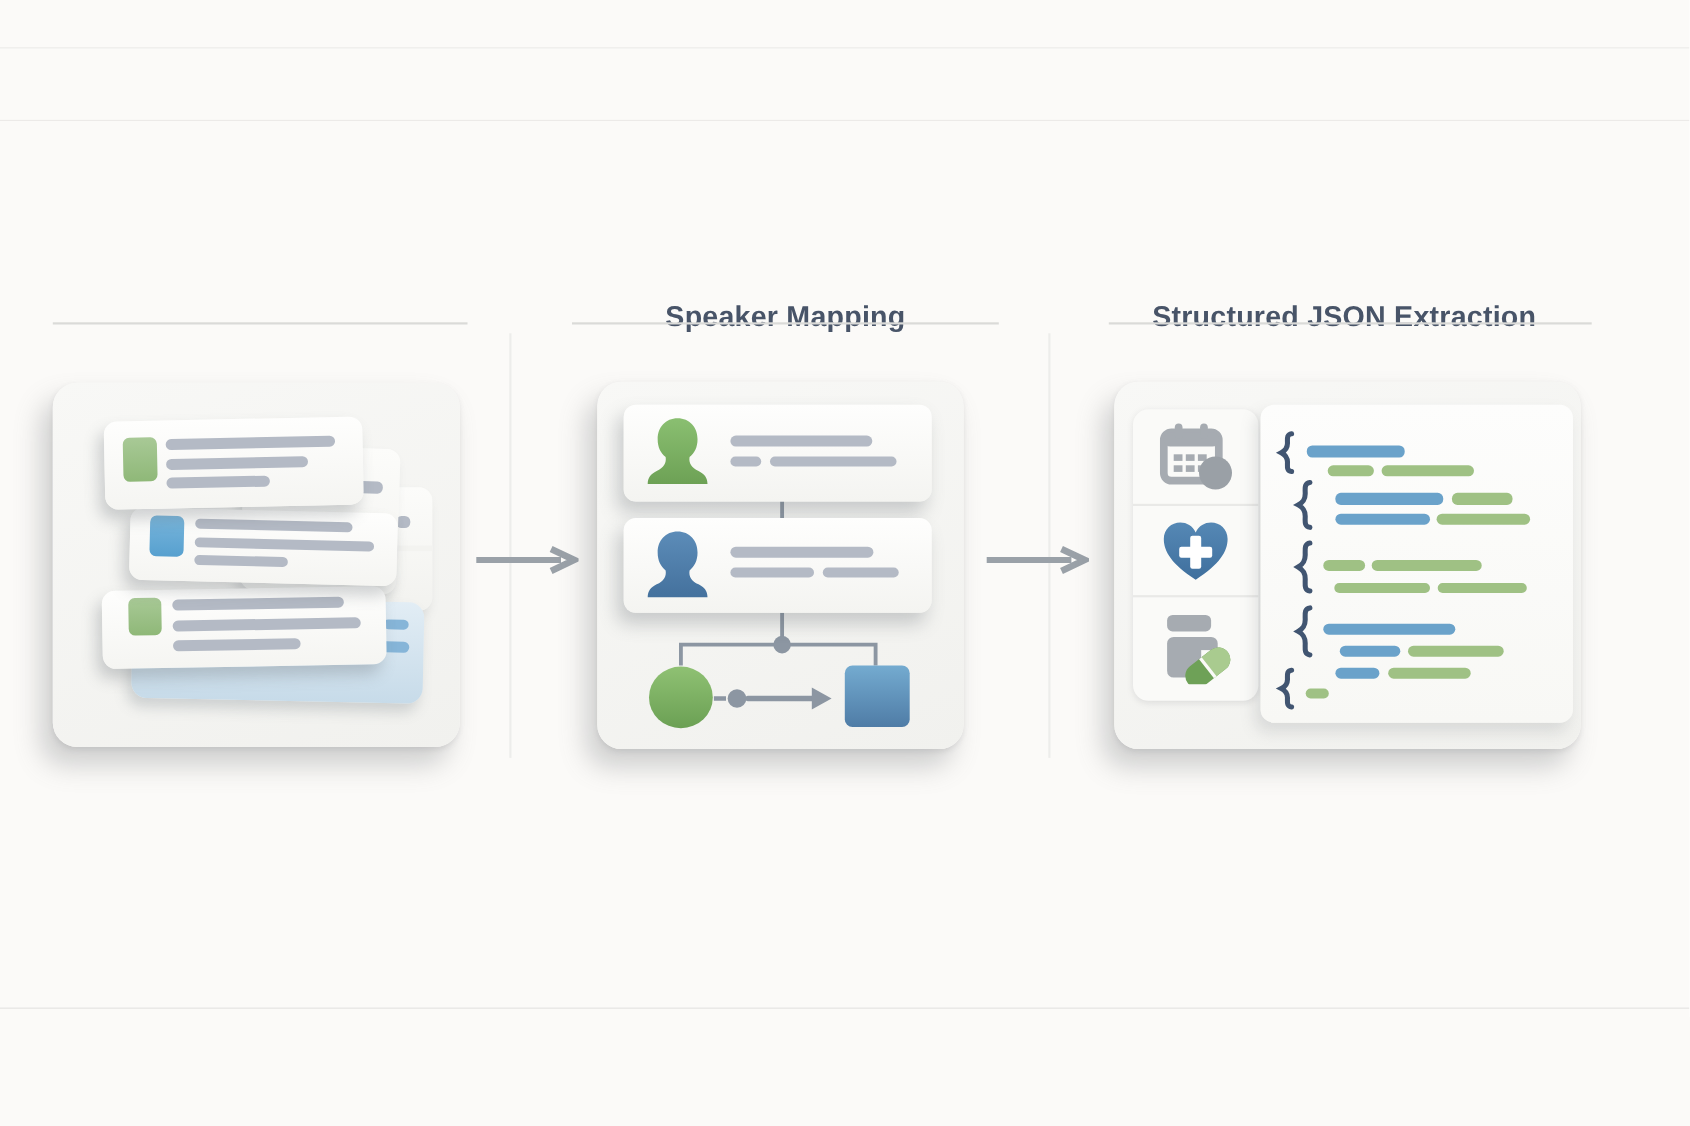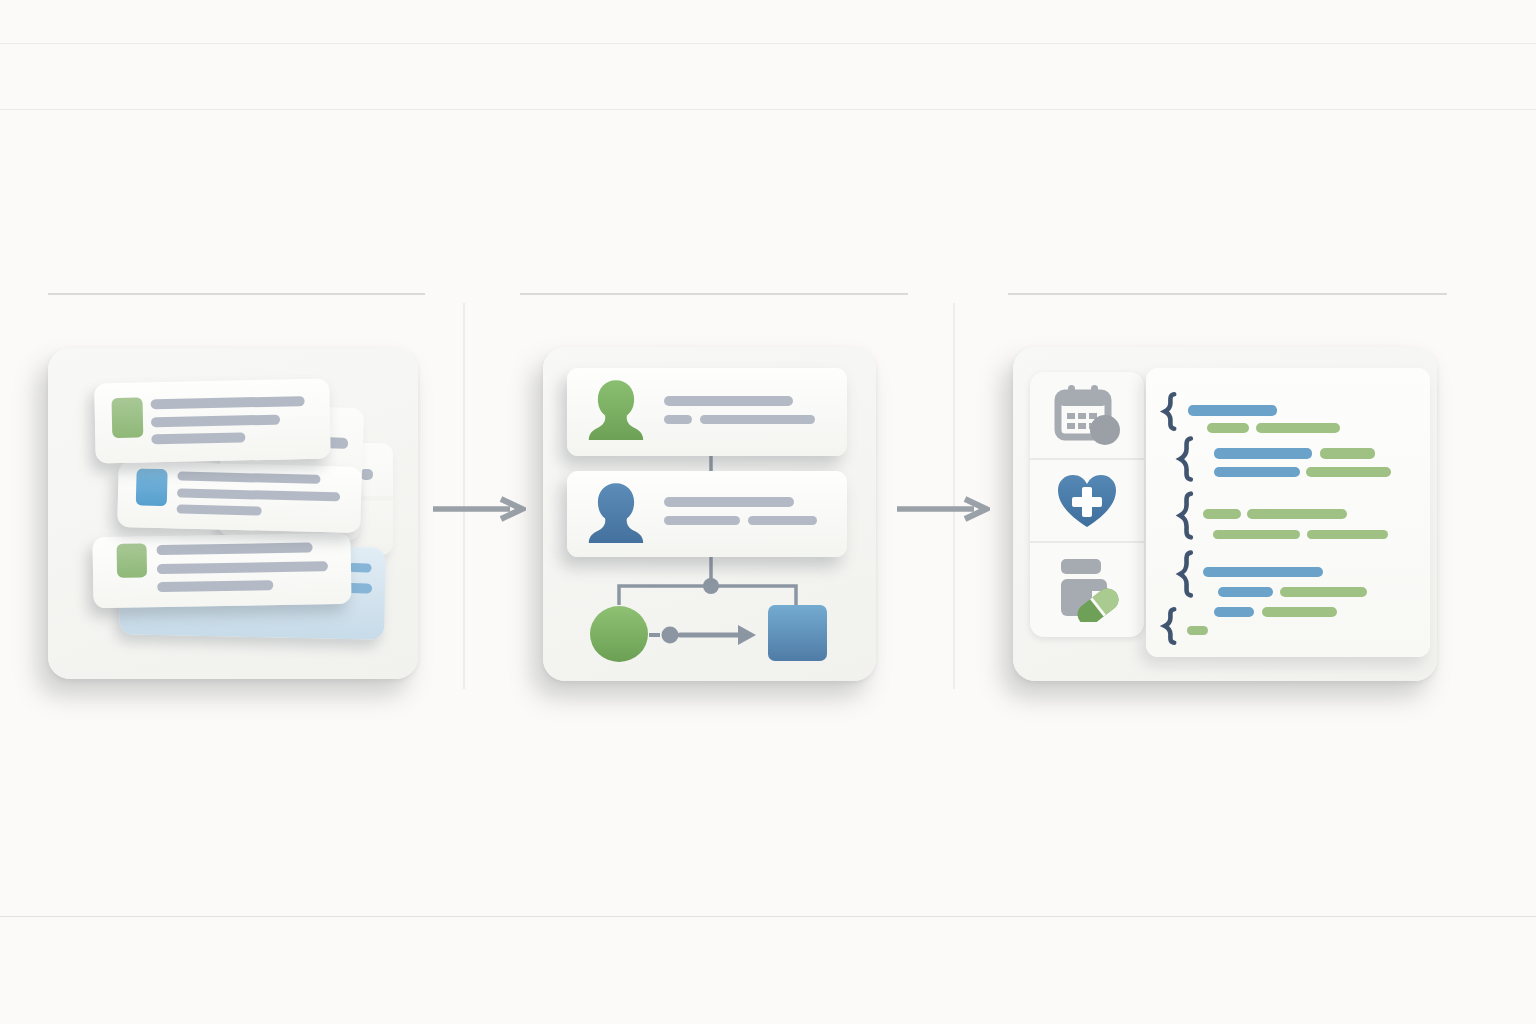--- a/index.html
+++ b/index.html
@@ -53,20 +53,22 @@
 
 <div class="stage">
 
   <div class="hline" style="top:43px"></div>
   <div class="hline" style="top:109px"></div>
   <div class="hline" style="top:916px;background:#e3e2e0"></div>
 
   <div class="vline" style="left:463px"></div>
   <div class="vline" style="left:953px"></div>
 
+  <h2 class="col-header" style="left:714px">Speaker Mapping</h2>
+  <h2 class="col-header" style="left:1222px">Structured JSON Extraction</h2>
 
   <div class="underline" style="left:48px;width:377px"></div>
   <div class="underline" style="left:520px;width:388px"></div>
   <div class="underline" style="left:1008px;width:439px"></div>
 
   <svg class="arrow-svg" style="left:430px;top:496px" width="96" height="26" viewBox="0 0 96 26">
     <line x1="3" y1="13" x2="80" y2="13" stroke="#9aa1a8" stroke-width="5.5"></line>
     <path d="M71 3 L92 13 L71 23" fill="none" stroke="#9aa1a8" stroke-width="6"></path>
   </svg>
   <svg class="arrow-svg" style="left:894px;top:496px" width="96" height="26" viewBox="0 0 96 26">

